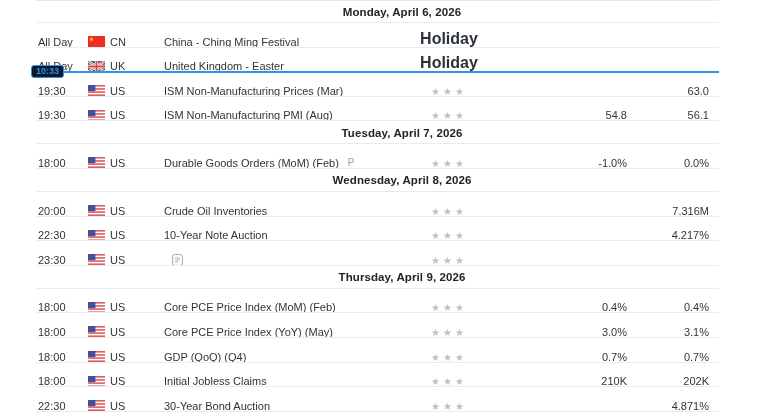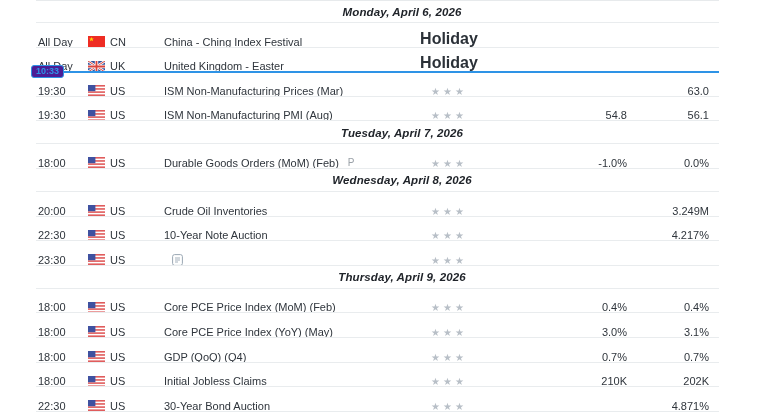--- a/index.html
+++ b/index.html
@@ -4,42 +4,42 @@
 <style>
   * { margin:0; padding:0; box-sizing:border-box; }
   html,body { width:768px; height:416px; background:#ffffff; overflow:hidden;
     font-family:"Liberation Sans", sans-serif; }
   .calendar { position:absolute; left:36px; top:0; width:732px; }
   .calendar::before { content:""; position:absolute; left:0; top:0; width:683px; height:1px; background:#e7eaec; }
   .day-header { position:relative; height:23px; width:732px;
     display:flex; align-items:center; justify-content:center; }
   .day-header::after, .row::after { content:""; position:absolute; left:0; bottom:0;
     width:683px; height:1px; background:#e9ecee; }
-  .day-label { font-size:11.5px; font-weight:bold; color:#20242a; letter-spacing:.1px;font-style:italic; }
+  .day-label { font-size:11.5px; font-weight:bold; color:#20242a; letter-spacing:.1px; }
   .row { position:relative; height:24.6px; width:683px;
     display:flex; align-items:flex-end; padding-left:2px;
     font-size:11px; color:#2f353c; }
   .col { display:inline-block; white-space:nowrap; }
   .time   { width:50px; }
   .flagcode { width:76px; display:inline-flex; align-items:center; }
   .flag   { width:17px; height:11px; display:inline-flex; margin-right:5px; box-shadow:0 0 0 0.5px rgba(0,0,0,.07) inset; }
   .flag svg { display:block; }
   .ccode  { color:#2f353c; }
   .event  { width:233px; display:inline-flex; align-items:center; overflow:hidden; }
   .ev-tag { margin-left:9px; color:#9aa1a8; font-size:10px; }
   .ev-doc { margin-left:8px; display:inline-flex; align-items:center; }
   .imp    { width:104px; text-align:center; color:#b8bfc7; font-size:10px; letter-spacing:3px; }
   .imp.holiday { color:#2b3138; font-size:16px; font-weight:bold; letter-spacing:0; }
   .actual   { width:62px; text-align:right; }
   .forecast { width:64px; text-align:right; }
   .previous { width:82px; text-align:right; }
   .time-marker { position:relative; height:0; z-index:3; }
   .tm-line { position:absolute; left:0; top:-1px; width:683px; height:2px; background:#2e93e6; }
   .tm-badge { position:absolute; left:-5px; top:-7px; z-index:2;
-    background:#4c1d95; border:1px solid #2e93e6; border-radius:3px;
+    background:#0f172a; border:1px solid #2e93e6; border-radius:3px;
     color:#2e93e6; font-size:9px; font-weight:bold; line-height:11px; padding:0 4px; }
 </style>
 </head>
 <body>
 
 <div class="calendar">
   <div id="cal-body">
   <div class="day-group">
     <div class="day-header">
       <span class="day-label">Monday, April 6, 2026</span>
@@ -50,21 +50,21 @@
     <span class="col flagcode">
       <span class="flag">
                 <svg width="17" height="11" viewBox="0 0 17 11">
                   <rect width="17" height="11" fill="#ee2c23"></rect>
                   <path d="M3.5 0.9 L4.2 2.4 L5.8 2.5 L4.6 3.6 L5.0 5.2 L3.5 4.3 L2.0 5.2 L2.4 3.6 L1.2 2.5 L2.8 2.4 Z" fill="#ffd400"></path>
                 </svg>
               </span>
       <span class="ccode">CN</span>
     </span>
     <span class="col event">
-      <span class="ev-text">China - Ching Index Festival</span>
+      <span class="ev-text">China - Ching Ming Festival</span>
 
     </span>
     <span class="col imp holiday">Holiday</span>
     <span class="col actual"></span>
     <span class="col forecast"></span>
     <span class="col previous"></span>
   </div>
 
   <div class="row">
     <span class="col time">All Day</span>
@@ -208,21 +208,21 @@
               </span>
       <span class="ccode">US</span>
     </span>
     <span class="col event">
       <span class="ev-text">Crude Oil Inventories</span>
 
     </span>
     <span class="col imp">★★★</span>
     <span class="col actual"></span>
     <span class="col forecast"></span>
-    <span class="col previous">3.249M</span>
+    <span class="col previous">7.316M</span>
   </div>
 
   <div class="row">
     <span class="col time">22:30</span>
     <span class="col flagcode">
       <span class="flag">
                 <svg width="17" height="11" viewBox="0 0 17 11">
                   <rect width="17" height="11" fill="#ffffff"></rect>
                   <g fill="#e05c5c">
                     <rect y="0" width="17" height="1.6"></rect>

